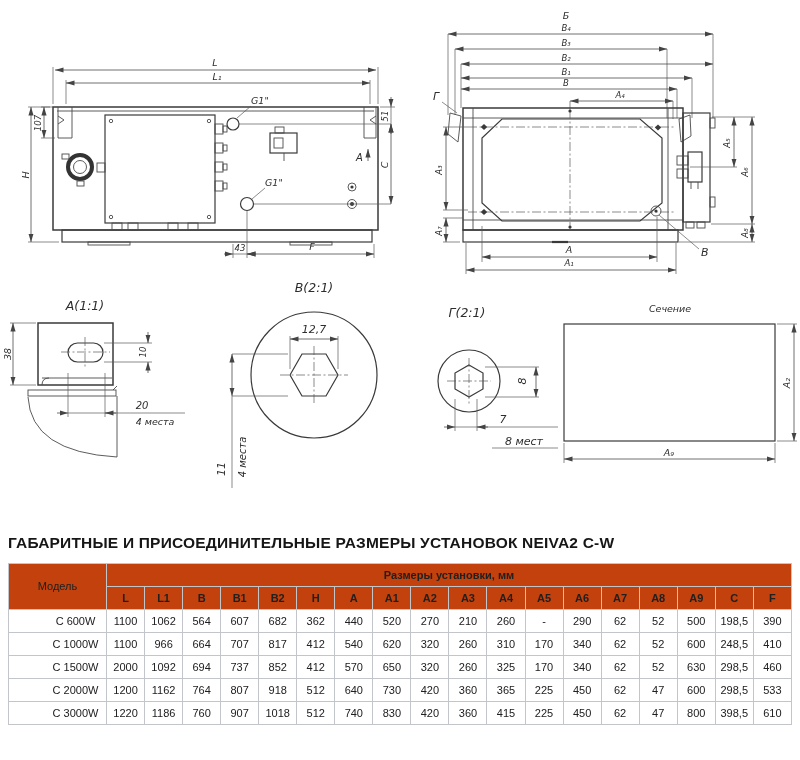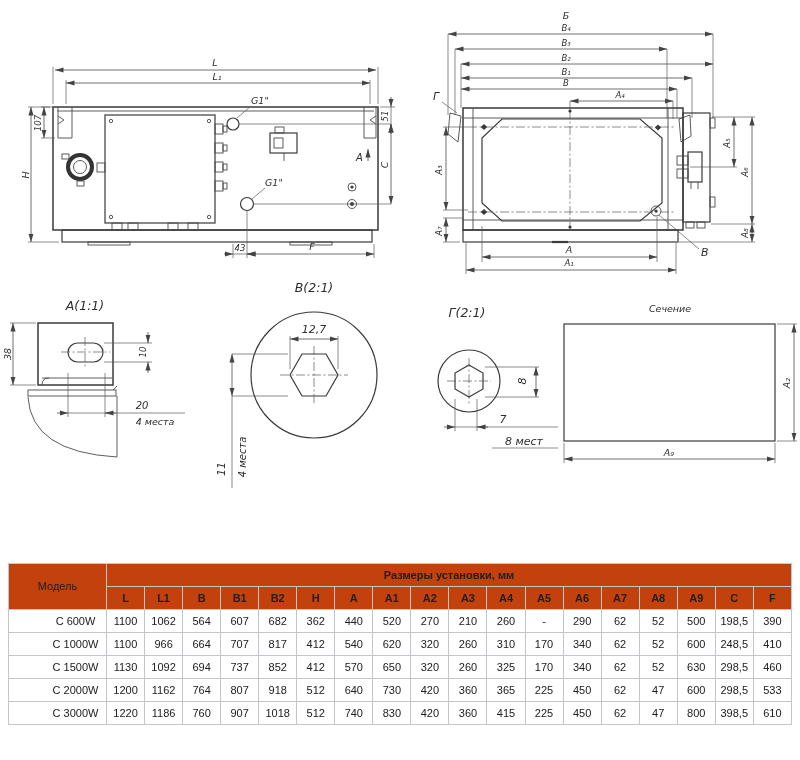--- a/index.html
+++ b/index.html
@@ -251,21 +251,21 @@
     <path class="e" d="M777,324 H797 M777,441 H797"></path>
     <path class="d" d="M794,324 V441" marker-start="url(#ar)" marker-end="url(#ar)"></path>
     <text class="s9 mid" x="788" y="387" transform="rotate(-90 787 384)">А₂</text>
     <path class="e" d="M564,443 V463 M775,443 V463"></path>
     <path class="d" d="M564,459 H775" marker-start="url(#ar)" marker-end="url(#ar)"></path>
     <text class="s9 mid" x="669" y="456">А₉</text>
   </g>
 </svg>
 
 <div class="title">
-  <br>
+  <span>ГАБАРИТНЫЕ И ПРИСОЕДИНИТЕЛЬНЫЕ РАЗМЕРЫ УСТАНОВОК NEIVA2 C-W</span><br>
 </div>
 
 <table class="dims">
   <colgroup>
     <col style="width:98px">
         <col span="18">
   </colgroup>
   <thead>
     <tr>
       <th class="modelh" rowspan="2">Модель</th>
@@ -330,21 +330,21 @@
           <td>170</td>
           <td>340</td>
           <td>62</td>
           <td>52</td>
           <td>600</td>
           <td>248,5</td>
           <td>410</td>
         </tr>
         <tr>
           <td class="model">C 1500W</td>
-          <td>1130</td>
+          <td>2000</td>
           <td>1092</td>
           <td>694</td>
           <td>737</td>
           <td>852</td>
           <td>412</td>
           <td>570</td>
           <td>650</td>
           <td>320</td>
           <td>260</td>
           <td>325</td>

